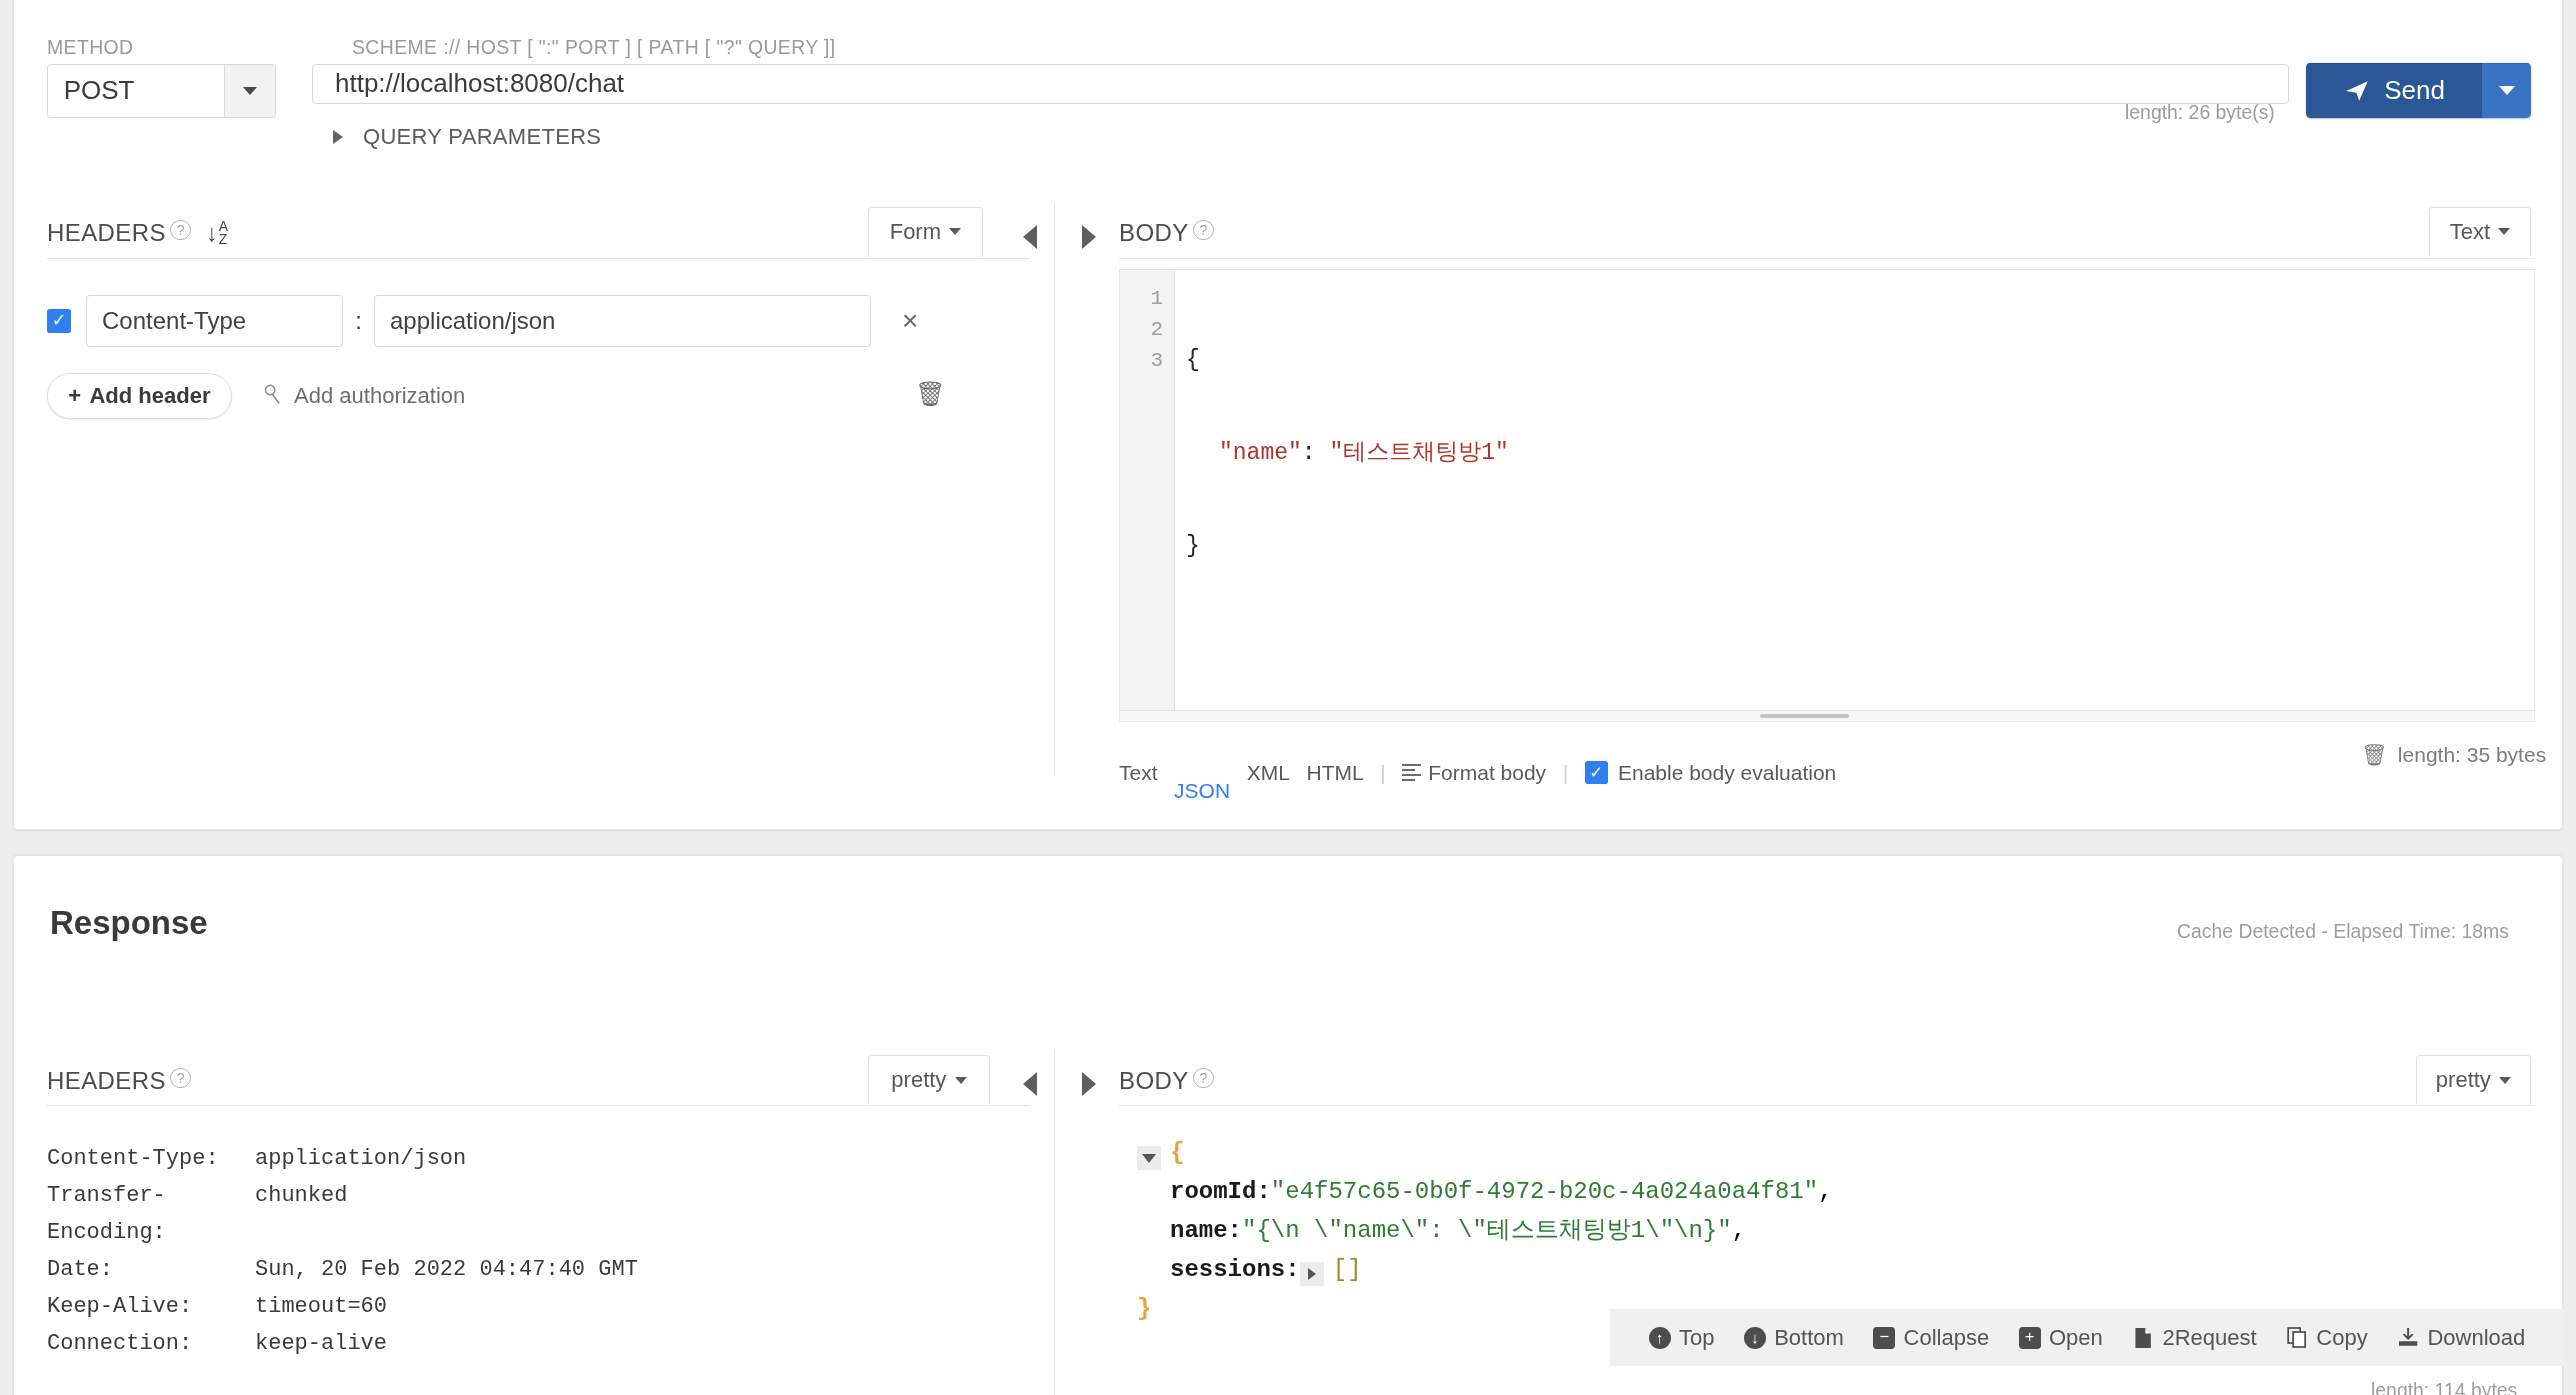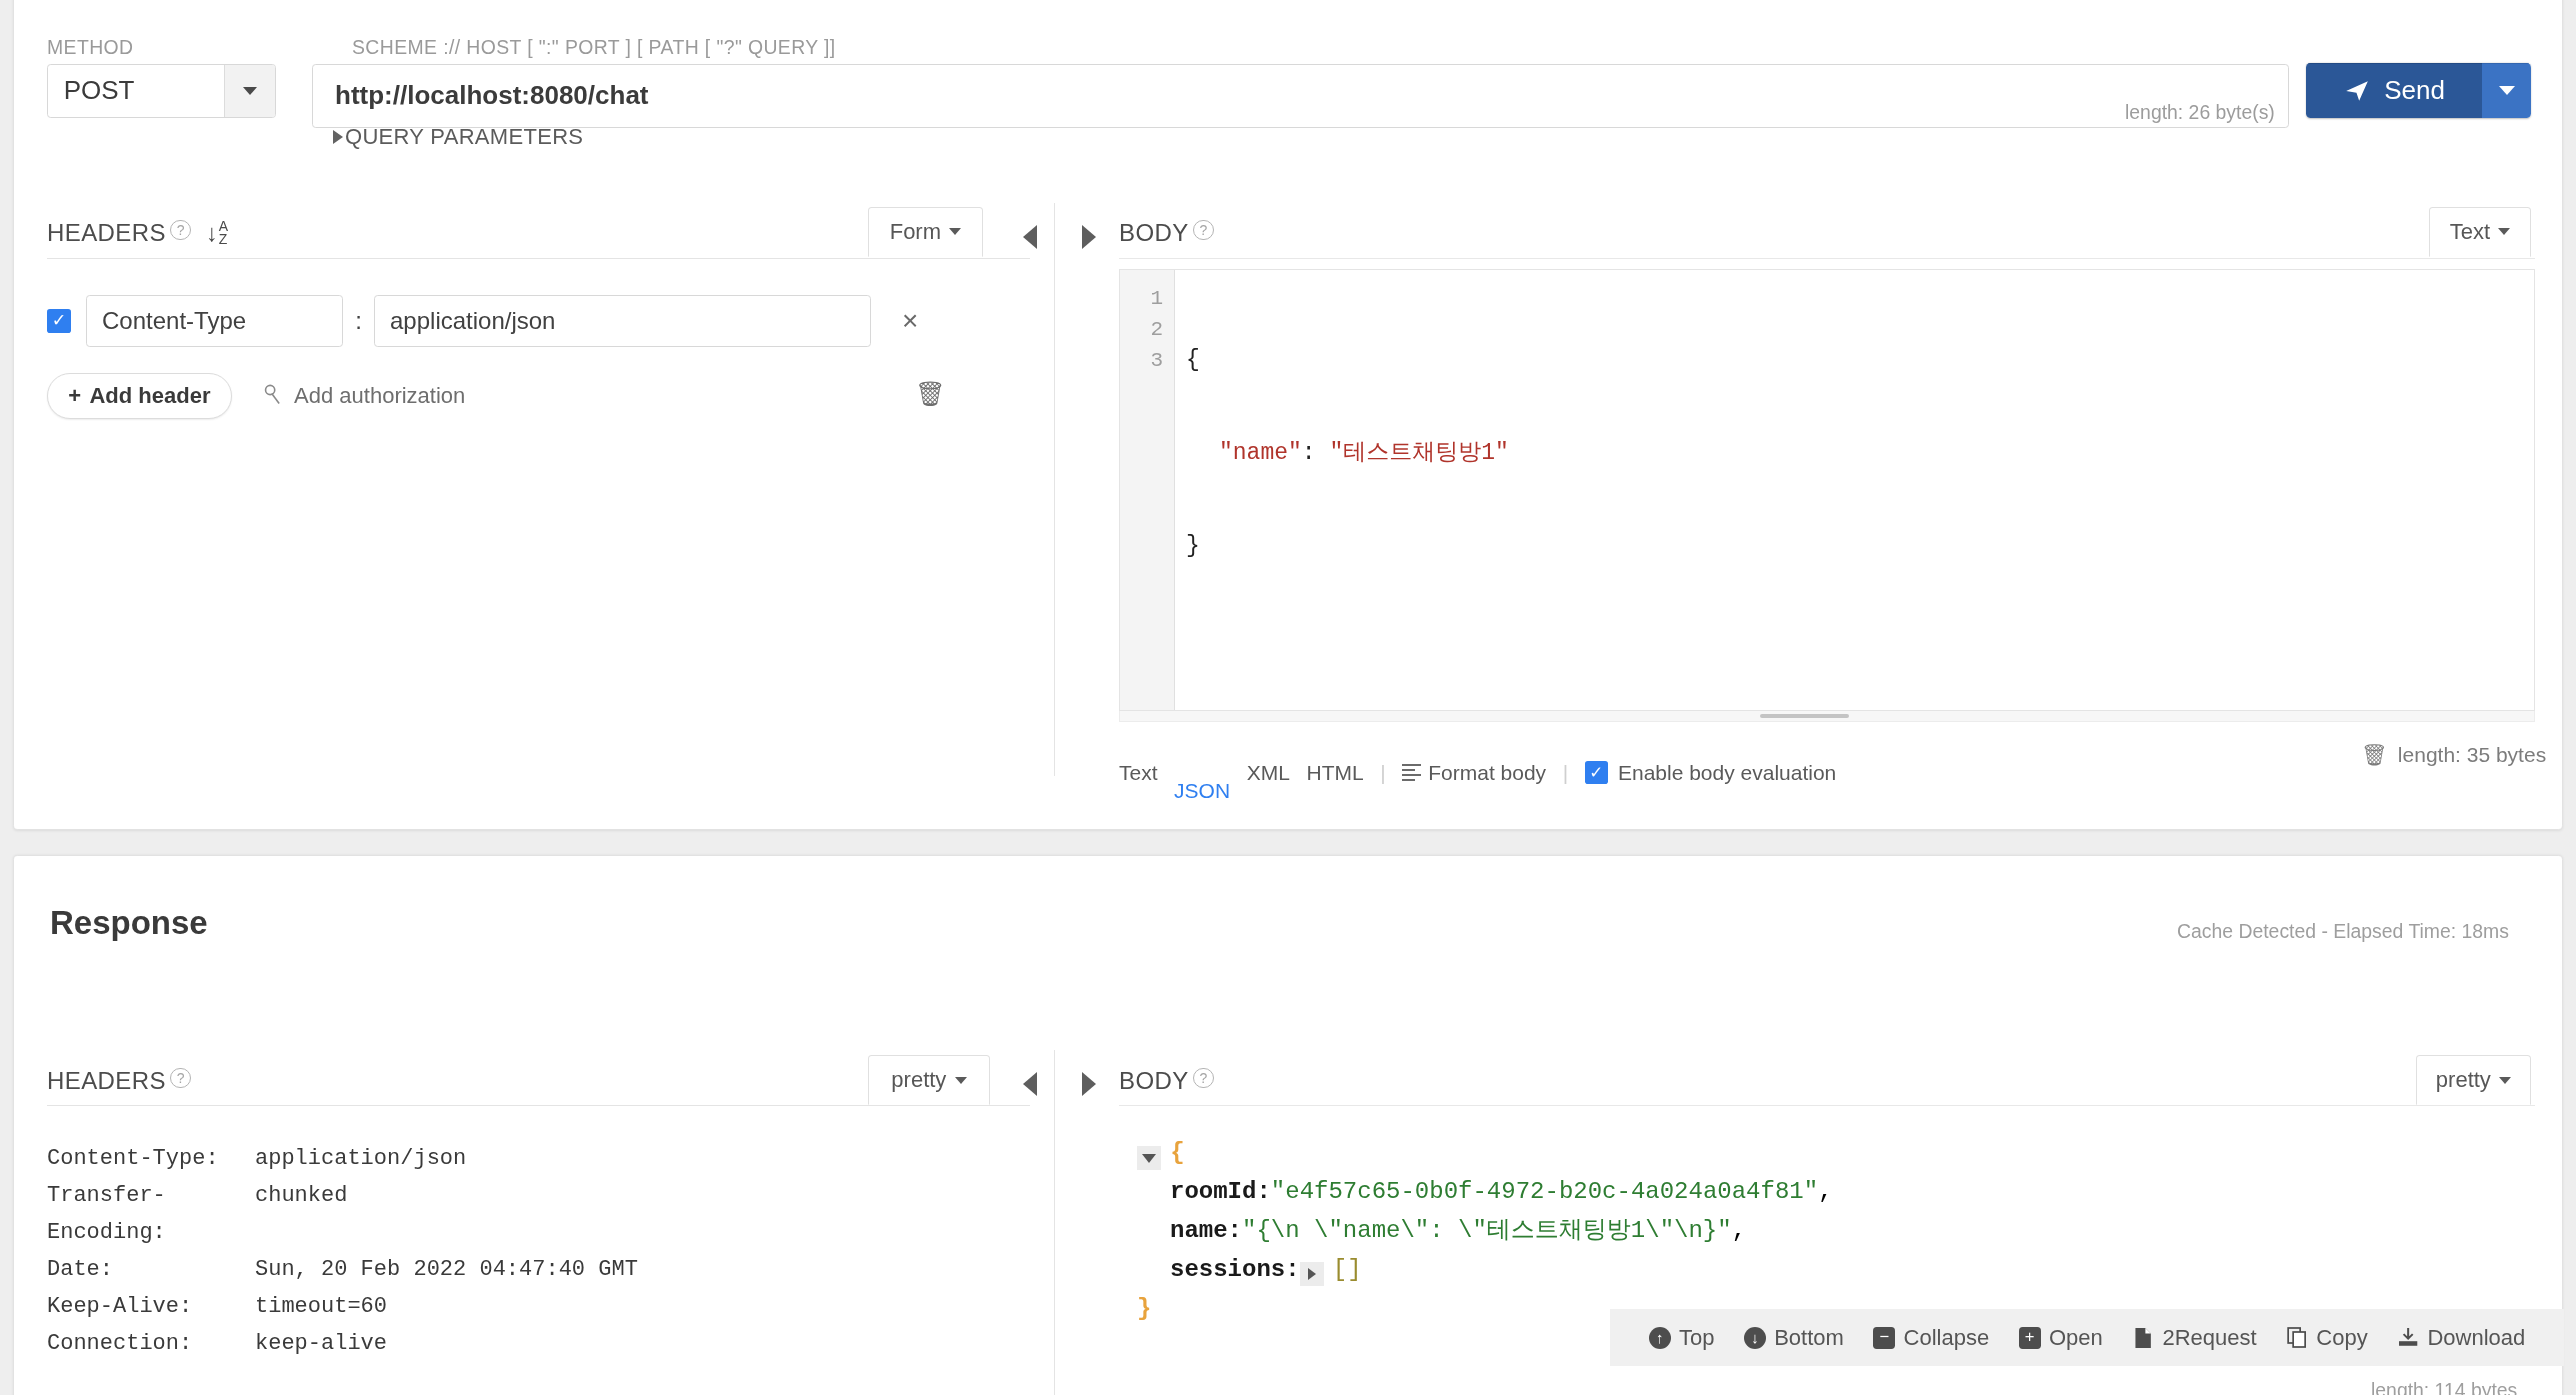--- a/index.html
+++ b/index.html
@@ -44,24 +44,24 @@
     border-radius: 0 2.8px 2.8px 0;
     display: flex; align-items: center; justify-content: center;
   }
   .caret-dn {
     width: 0; height: 0; border-left: 7.4px solid transparent;
     border-right: 7.4px solid transparent; border-top: 8.3px solid #4a4a4a;
   }
 
   .url-input {
     position: absolute; left: 298px; top: 83px;
-    width: 1977px; height: 64px;
+    width: 1977px; height: 40px;
     border: 0.9px solid #d8d8d8; border-radius: 3.7px; background: #fff;
     display: flex; align-items: center; padding-left: 22px;
-    font-size: 26px; color: #3b3b3b; font-weight: bold;
+    font-size: 26px; color: #3b3b3b;
   }
 
   .send-btn {
     position: absolute; left: 2292px; top: 82px;
     width: 225px; height: 55px;
     border-radius: 4.6px; overflow: hidden;
     display: flex; box-shadow: 0 0.9px 1.8px rgba(0,0,0,0.25);
   }
   .send-main {
     flex: 1; background: #2b5797; color: #fff;
@@ -77,21 +77,21 @@
   .caret-dn-w {
     width: 0; height: 0; border-left: 8.3px solid transparent;
     border-right: 8.3px solid transparent; border-top: 9.2px solid #ffffff;
   }
 
   .len-bytes {
     position: absolute; left: 2111px; top: 120px;
     font-size: 19.4px; color: #9c9c9c;
   }
 
-  .qp-row { position: absolute; left: 319px; top: 143px; display: flex; align-items: center; gap: 2px; }
+  .qp-row { position: absolute; left: 319px; top: 143px; display: flex; align-items: center; gap: 20px; }
   .tri-r {
     width: 0; height: 0; border-top: 7.4px solid transparent;
     border-bottom: 7.4px solid transparent; border-left: 10.2px solid #636363;
   }
   .tri-l {
     width: 0; height: 0; border-top: 12px solid transparent;
     border-bottom: 12px solid transparent; border-right: 14px solid #5e5e5e;
   }
   .tri-r-big {
     width: 0; height: 0; border-top: 12px solid transparent;

